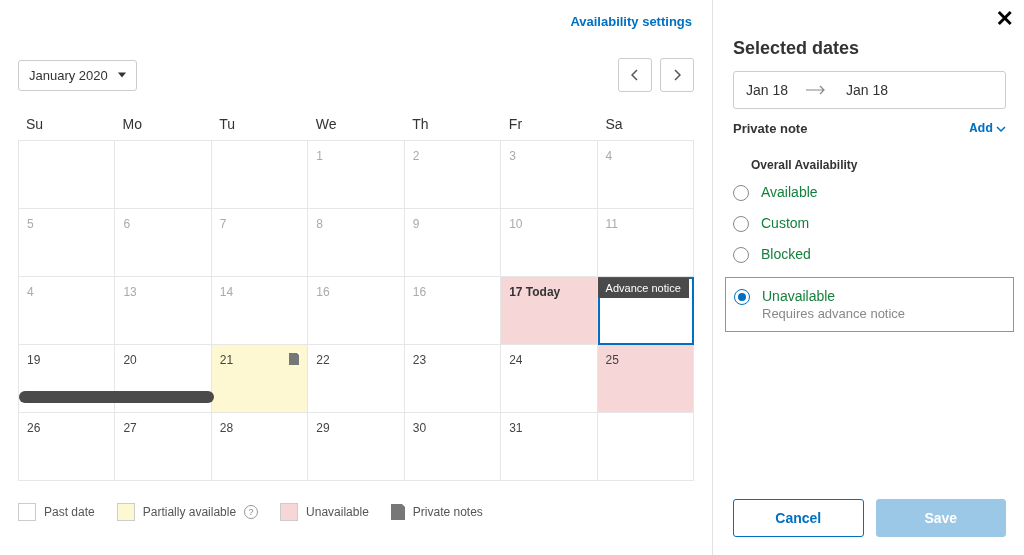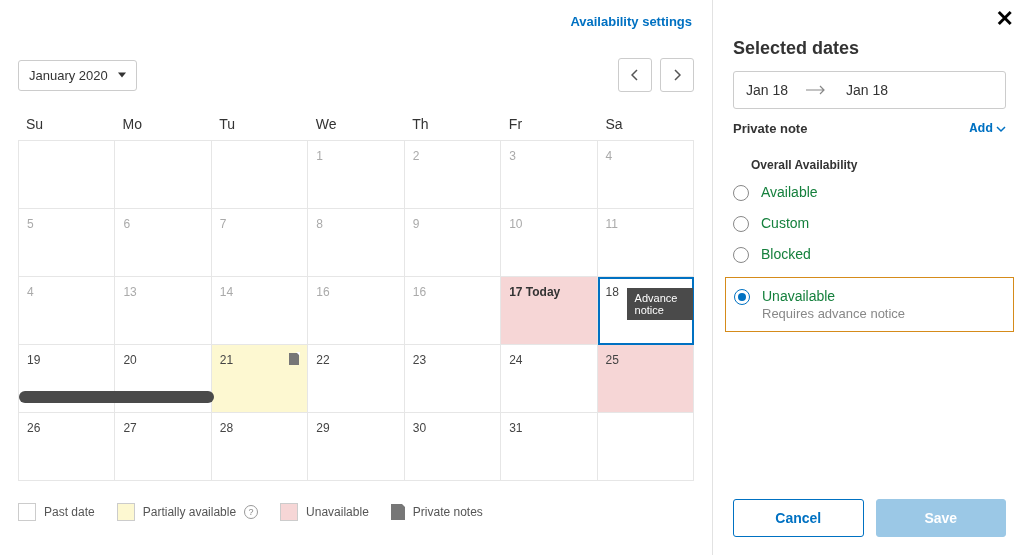--- a/index.html
+++ b/index.html
@@ -95,27 +95,26 @@
   }
   .cell.empty { background: #fff; }
   .cell.muted { color: #aaa; }
   .cell.today { background: #f6d6d6; font-weight: 600; color: #333;}
   .cell.selected { outline: 2px solid #0071c2; outline-offset: -2px; }
   .cell.partial { background: #fdf8d1; }
   .cell.unavail { background: #f6d6d6; }
   .cell .num { font-size: 12px; }
   .advance-pill {
     position: absolute;
-    bottom: 24px;
+    bottom: 46px;
     left: 0;
     background: #4a4a4a;
     color: #fff;
     font-size: 11px;
     padding: 4px 8px;
-    margin-left: 29px;
   }
   .note-icon {
     position: absolute;
     top: 8px; right: 8px;
     width: 10px; height: 12px;
     background: #777;
   }
   .note-icon::after {
     content: '';
     position: absolute;

